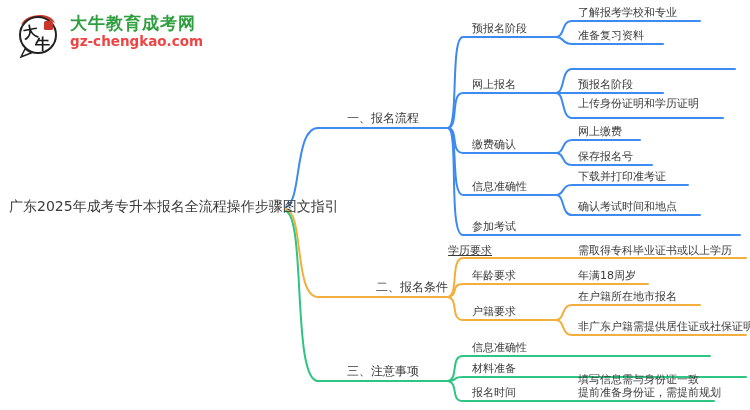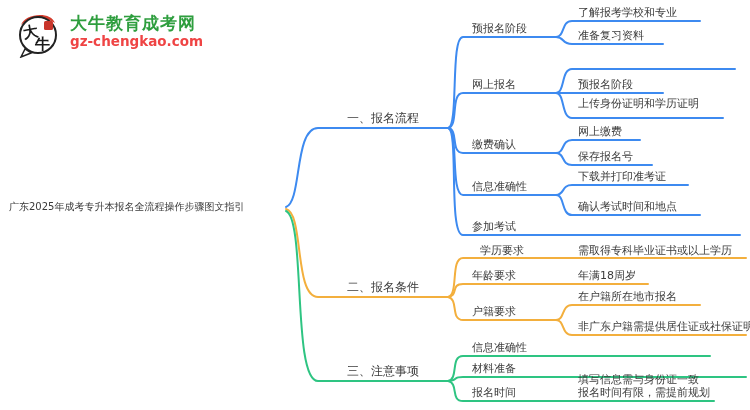--- a/index.html
+++ b/index.html
@@ -5,21 +5,21 @@
   html,body{margin:0;padding:0;background:#fff;}
   .stage{
     position:relative;width:750px;height:410px;background:#ffffff;overflow:hidden;
     font-family:"DejaVu Sans",sans-serif;
   }
   .connectors{position:absolute;left:0;top:0;z-index:0;}
   .lbl{
     position:absolute;z-index:2;white-space:nowrap;color:#3b3b3b;
     font-size:11px;line-height:13px;
   }
-  .lbl.central{font-size:10px;font-weight:500;color:#3a3a3a;}
+  .lbl.central{font-size:14px;font-weight:500;color:#3a3a3a;}
   .lbl.main{font-size:12px;width:130px;text-align:center;}
   .logo{position:absolute;left:14px;top:8px;z-index:3;display:flex;align-items:flex-start;}
   .logo-text{margin-left:8px;padding-top:5px;}
   .logo-title{font-size:17px;font-weight:bold;color:#2e9e3e;line-height:20px;letter-spacing:1px;}
   .logo-domain{font-size:13.5px;font-weight:bold;color:#ef4444;line-height:17px;}
 </style>
 </head>
 <body>
 
 <div class="stage">
@@ -72,30 +72,30 @@
     </svg>
     <div class="logo-text">
       <div class="logo-title">大牛教育成考网</div>
       <div class="logo-domain">gz-chengkao.com</div>
     </div>
   </div>
 
   <div class="lbl central" style="left:9px;top:200px;">广东2025年成考专升本报名全流程操作步骤图文指引</div>
 
   <div class="lbl main" style="left:318px;top:112px;">一、报名流程</div>
-  <div class="lbl main" style="left:318px;top:281px;">二、报名条件</div>
+  <div class="lbl main" style="left:318px;top:281px;text-align:right;">二、报名条件</div>
   <div class="lbl main" style="left:318px;top:365px;">三、注意事项</div>
 
   <div class="lbl" style="left:472px;top:22px;">预报名阶段</div>
   <div class="lbl" style="left:472px;top:78px;">网上报名</div>
   <div class="lbl" style="left:472px;top:138px;">缴费确认</div>
   <div class="lbl" style="left:472px;top:180px;">信息准确性</div>
   <div class="lbl" style="left:472px;top:220px;">参加考试</div>
 
-  <div class="lbl" style="left:480px;top:244px;">学历要求</div>
+  <div class="lbl" style="left:448px;top:244px;text-decoration:underline;">学历要求</div>
   <div class="lbl" style="left:472px;top:269px;">年龄要求</div>
   <div class="lbl" style="left:472px;top:305px;">户籍要求</div>
 
   <div class="lbl" style="left:472px;top:341px;">信息准确性</div>
   <div class="lbl" style="left:472px;top:362px;">材料准备</div>
   <div class="lbl" style="left:472px;top:386px;">报名时间</div>
 
   <div class="lbl" style="left:578px;top:6px;">了解报考学校和专业</div>
   <div class="lbl" style="left:578px;top:29px;">准备复习资料</div>
   <div class="lbl" style="left:578px;top:78px;">预报名阶段</div>
@@ -104,15 +104,15 @@
   <div class="lbl" style="left:578px;top:150px;font-family:Liberation Serif, serif;">保存报名号</div>
   <div class="lbl" style="left:578px;top:170px;">下载并打印准考证</div>
   <div class="lbl" style="left:578px;top:200px;">确认考试时间和地点</div>
 
   <div class="lbl" style="left:578px;top:244px;">需取得专科毕业证书或以上学历</div>
   <div class="lbl" style="left:578px;top:269px;">年满18周岁</div>
   <div class="lbl" style="left:578px;top:290px;">在户籍所在地市报名</div>
   <div class="lbl" style="left:578px;top:320px;">非广东户籍需提供居住证或社保证明</div>
 
   <div class="lbl" style="left:578px;top:329px;margin-top:44px;">填写信息需与身份证一致</div>
-  <div class="lbl" style="left:578px;top:386px;">报名时间有限，需提前规划</div>
+  <div class="lbl" style="left:578px;top:386px;">提前准备身份证，需提前规划</div>
 
 </div>
 
 </body></html>

